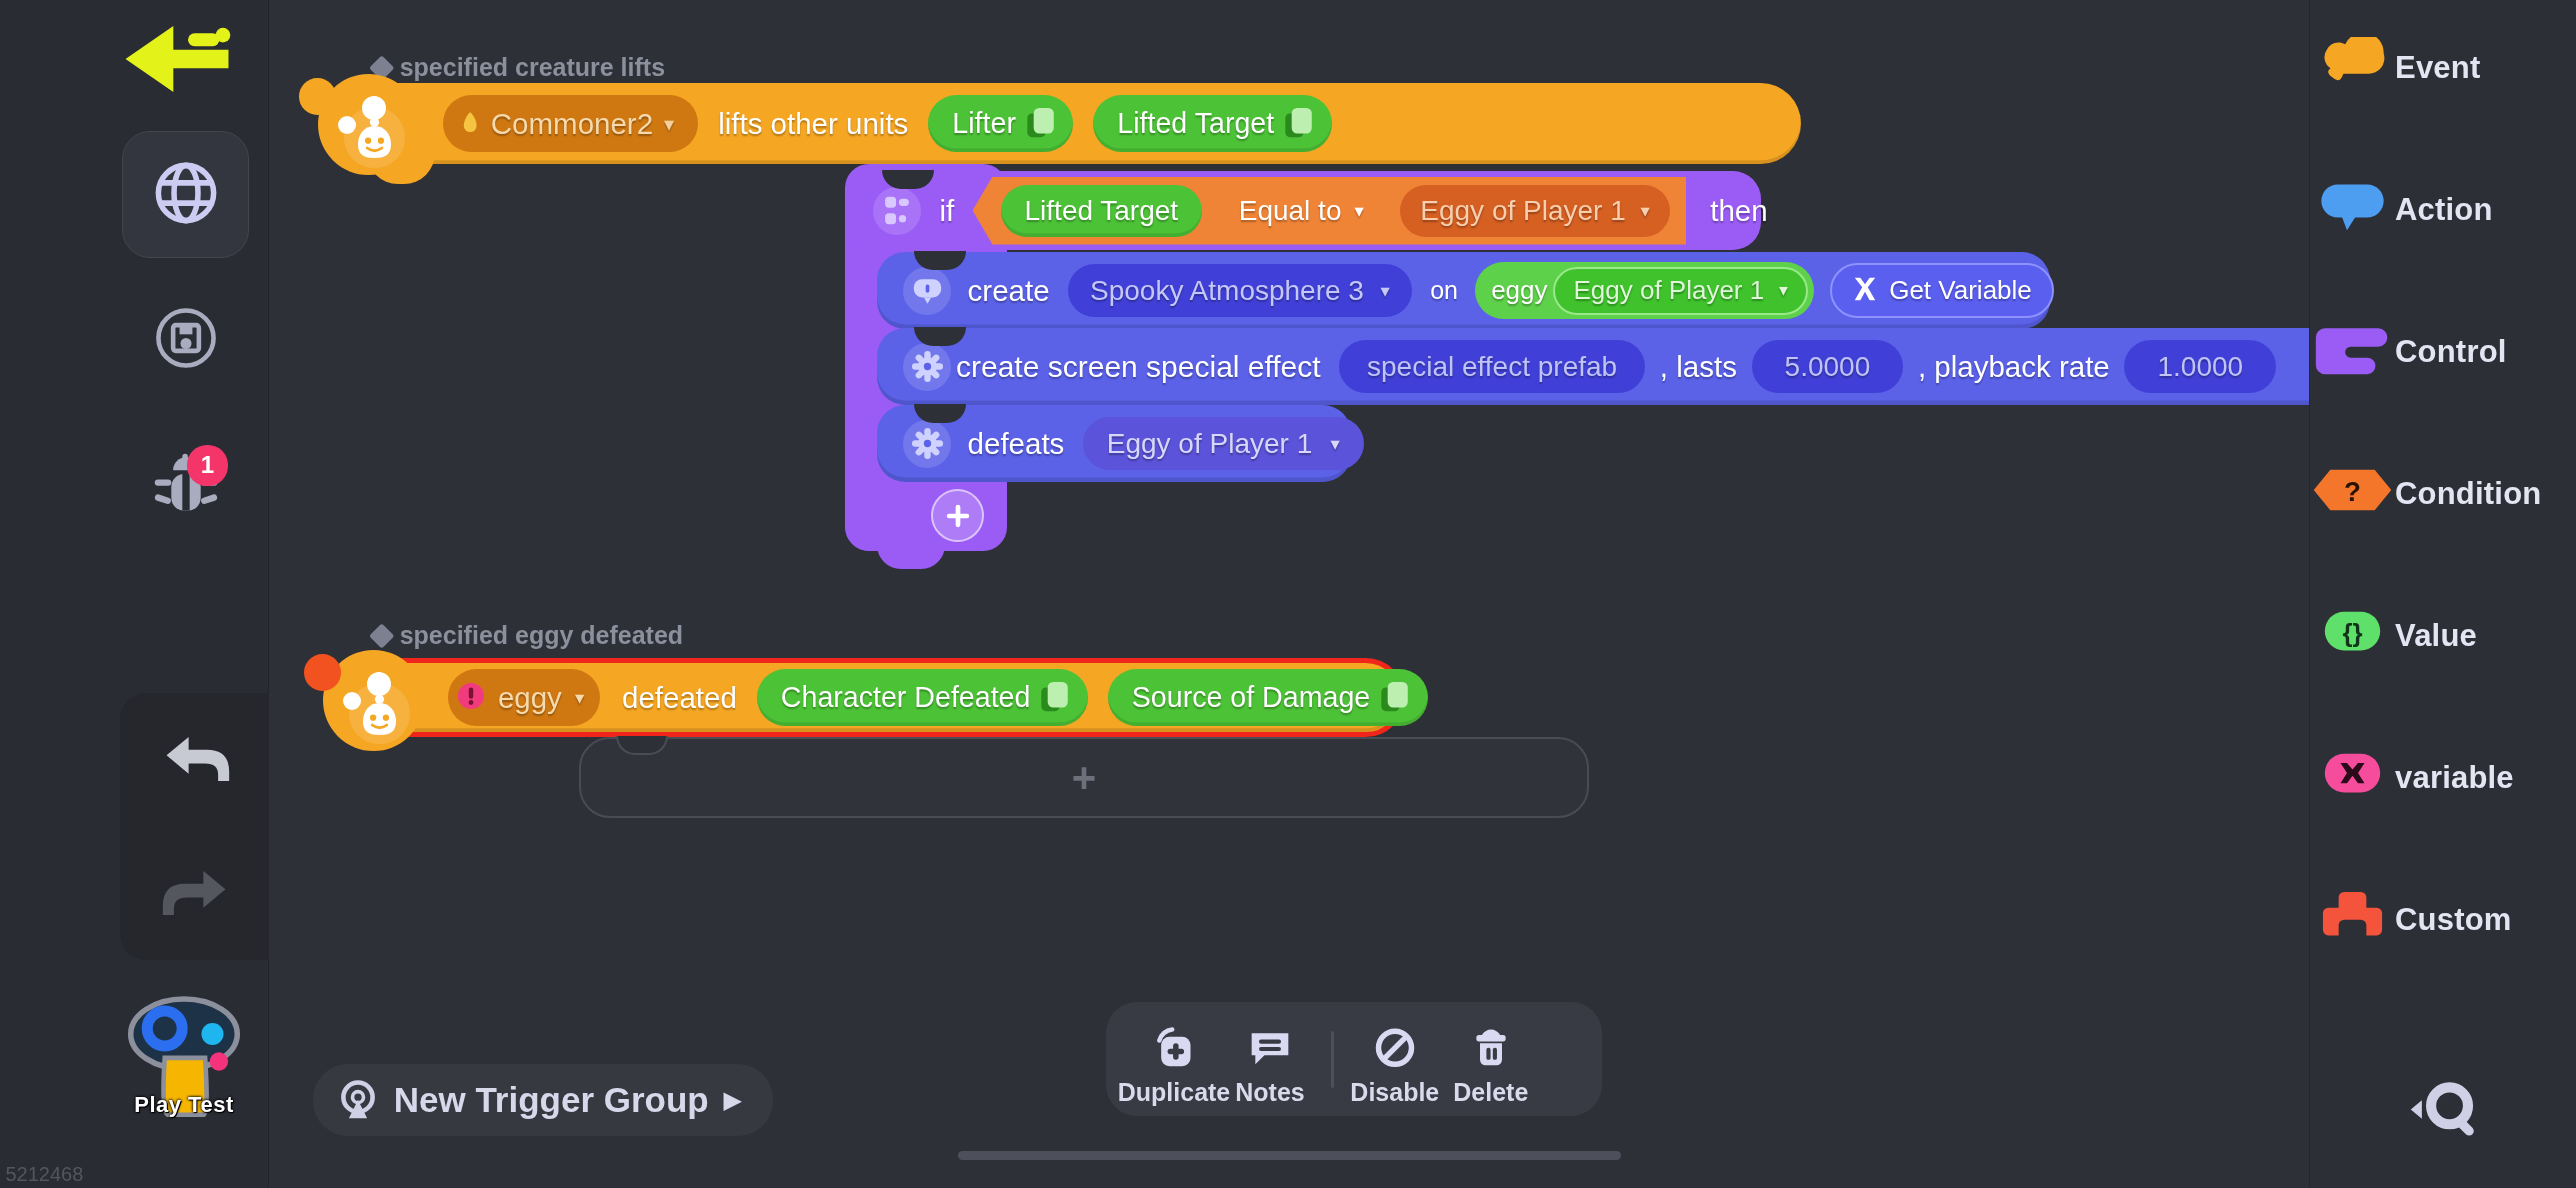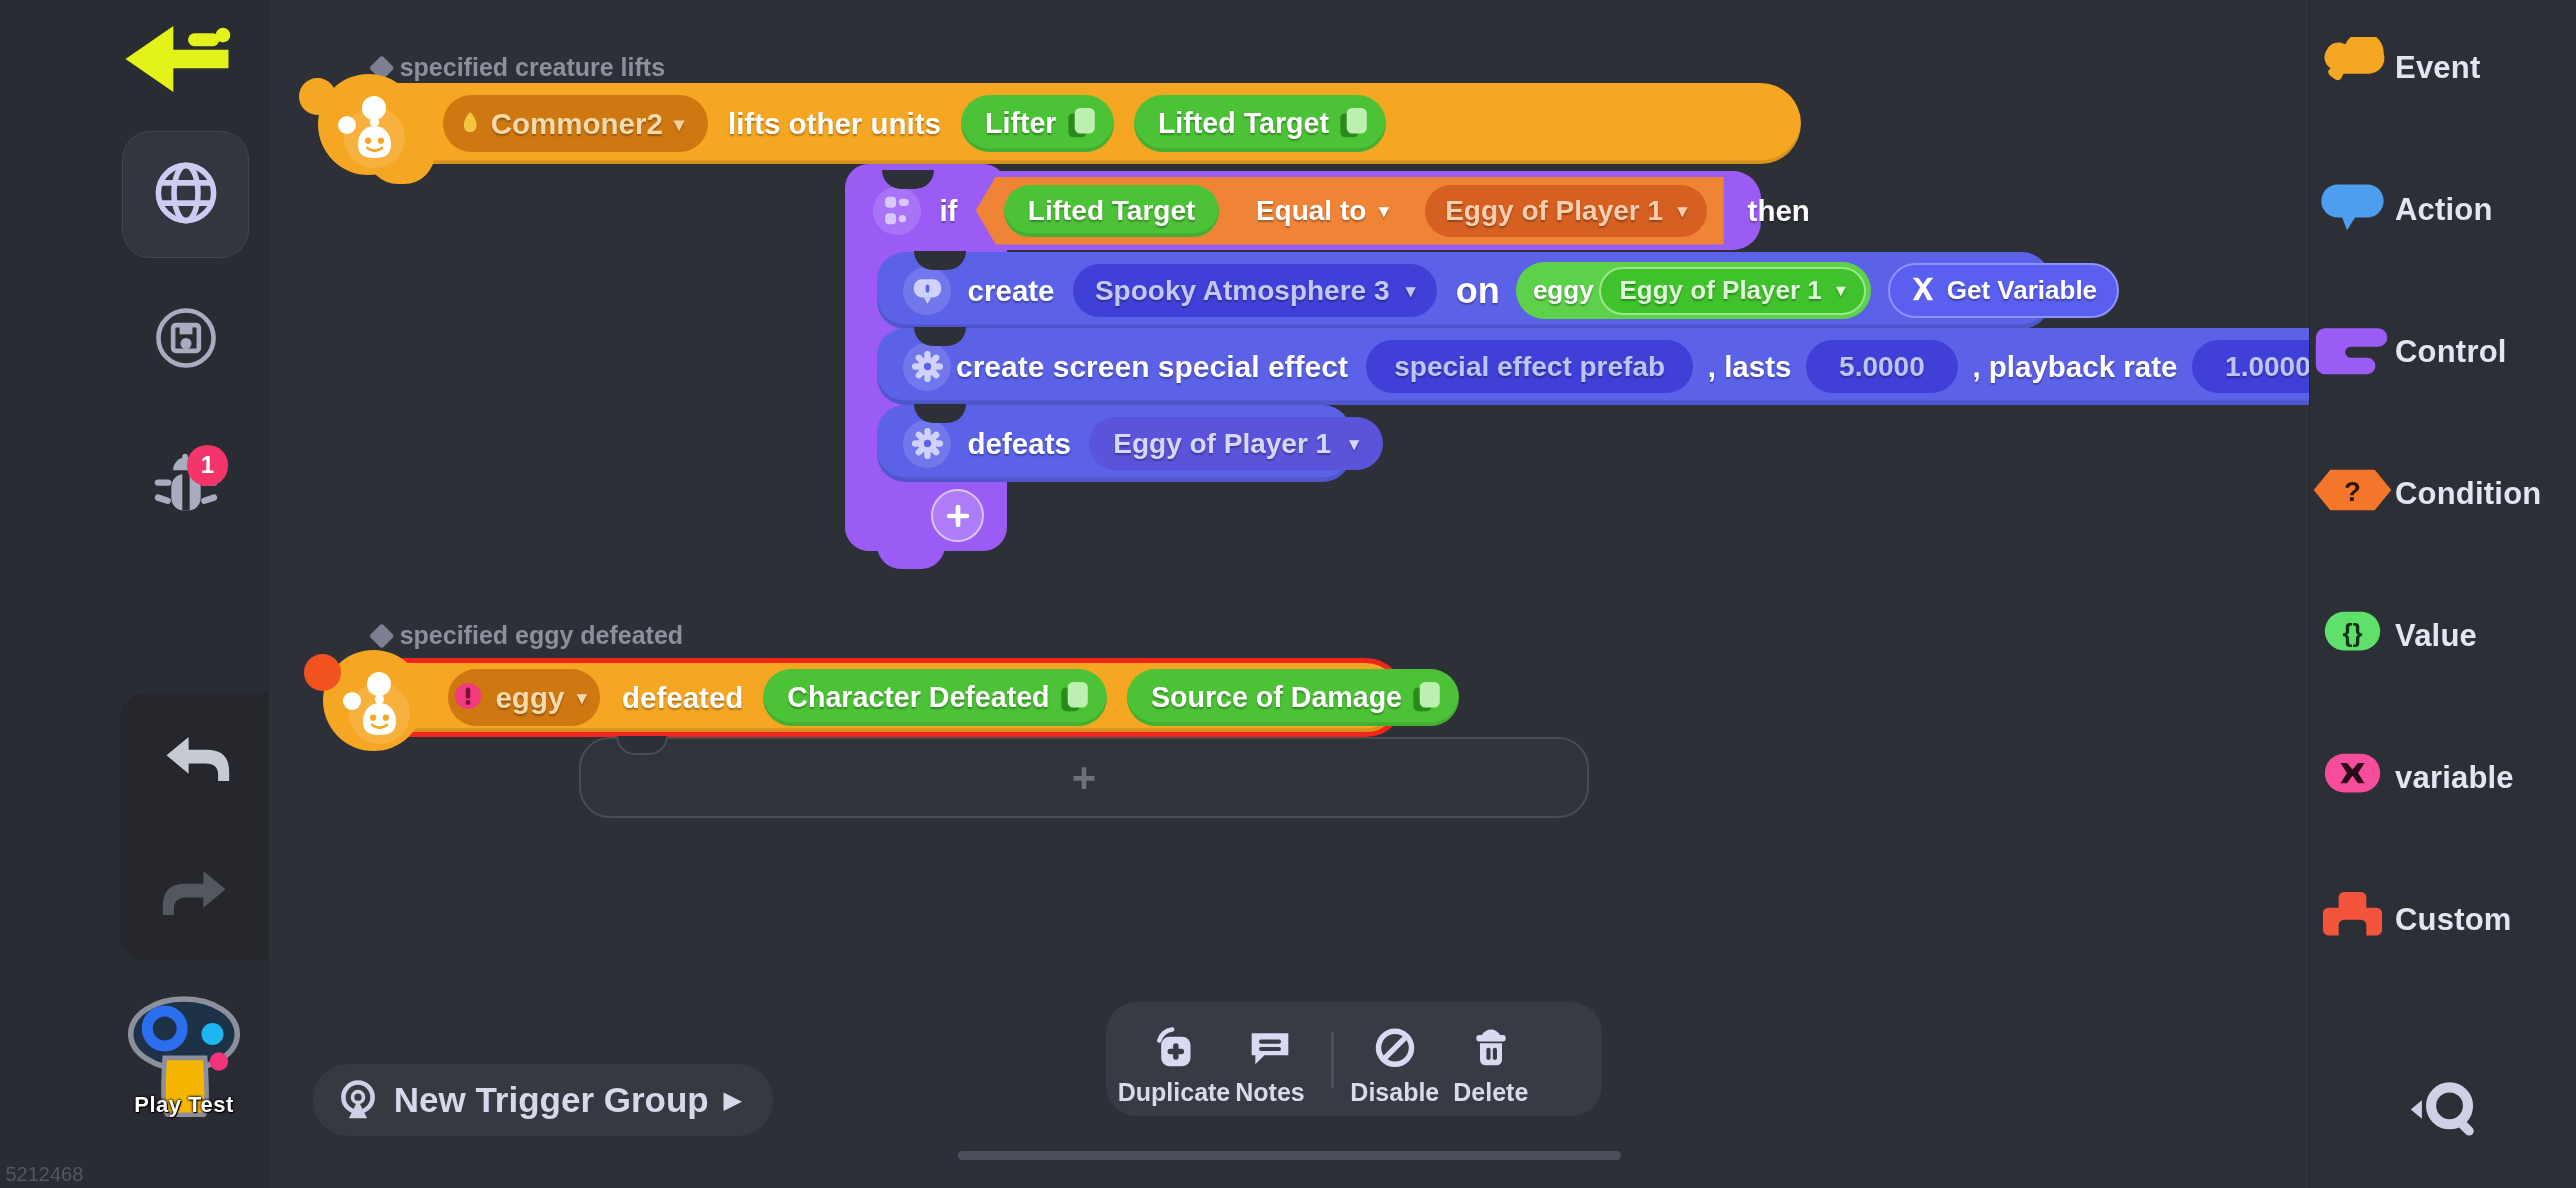--- a/index.html
+++ b/index.html
@@ -44,21 +44,21 @@
   .cat{ position:absolute; left:0; width:267px; display:flex; align-items:center; }
   .cat .glyph{ height:70px; display:flex; align-items:center; justify-content:center; }
   .cat .clabel{ margin-top:7.4px; color:#e4e5f3; font-size:31px; font-weight:bold; letter-spacing:0.2px; }
   .magnify{ position:absolute; left:0; top:1078px; width:267px; display:flex; align-items:center; justify-content:center; }
 
   
   .canvas{ position:absolute; left:269px; top:0; right:267px; bottom:0; background:#2e3038; overflow:hidden; }
   .scroll-thumb{ position:absolute; left:682px; bottom:28px; width:663px; height:9.2px; background:#4d505b; border-radius:4.6px; }
 
   
-  .btxt{ color:#fff; font-weight:bold; white-space:nowrap; text-shadow:0 1.8px 1.8px rgba(0,0,0,.30); }
+  .btxt{ color:#fff; font-weight:normal; white-space:nowrap; text-shadow:0 1.8px 1.8px rgba(0,0,0,.30); }
   .tg-note{
     position:absolute; display:flex; align-items:center; gap:9.2px;
     color:#8c8f9c; font-size:25px; font-weight:bold; white-space:nowrap;
   }
   .diamond{ width:17.5px; height:17.5px; background:#7c8090; transform:rotate(45deg); border-radius:2.8px; }
 
   
   .hat{
     position:absolute; background:#f5a623; border-radius:42px;
     box-shadow:inset 0 -3.7px 0 rgba(0,0,0,.12);
@@ -350,21 +350,21 @@
             <rect x="15" y="8" width="4" height="9" rx="2" fill="#5b62e8"></rect>
           </svg>
         </span>
         <span class="btxt" style="margin-left:16.6px; font-size:29.5px;">create</span>
 
         <div class="pill f-blue-d" style="margin-left:18.4px; height:53px; padding:0 22px; gap:16.6px;text-align:center;">
           <span class="btxt" style="font-size:28px; color:#c5c7f6;">Spooky Atmosphere 3</span>
           <span class="btxt" style="font-size:18.4px; color:#c5c7f6;">▾</span>
         </div>
 
-        <span class="btxt" style="margin-left:18.4px; font-size:36px;">on</span>
+        <span class="btxt" style="margin-left:18.4px; font-size:25px;">on</span>
 
         <div class="pill f-greenlt" style="margin-left:16.6px; height:57px; padding:0 5.5px 0 16.6px; gap:5.5px;">
           <span class="btxt" style="font-size:26px;">eggy</span>
           <span class="pill" style="background:#3fc22c; height:48px; padding:0 18.4px; gap:14.7px; border:2.8px solid #9ae88a;">
             <span class="btxt" style="font-size:26px; color:#dff6d8;">Eggy of Player 1</span>
             <span class="btxt" style="font-size:17.5px; color:#dff6d8;">▾</span>
           </span>
         </div>
 
         <span class="getvar" style="margin-left:16.6px; height:55px;">

